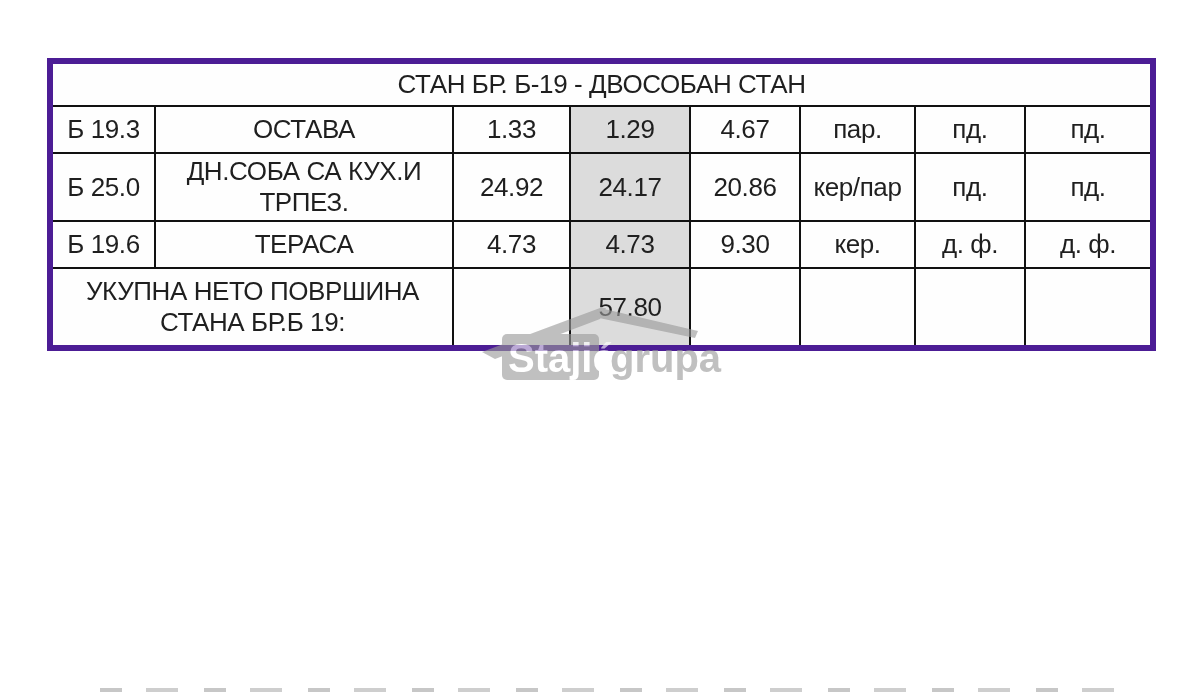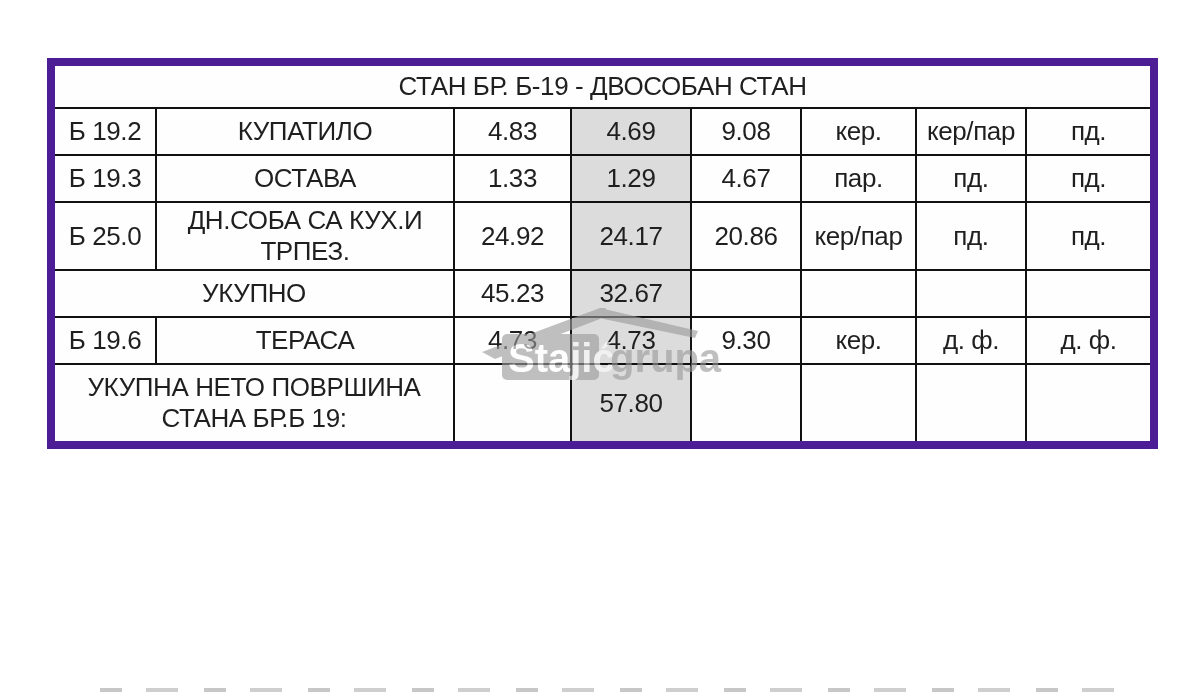--- a/index.html
+++ b/index.html
@@ -11,21 +11,21 @@
   table.spec{
     border-collapse:collapse;width:1103px;table-layout:fixed;
     background:#fefefe;
   }
   table.spec td{
     border:2px solid #111111;
     font-size:26px;letter-spacing:-0.4px;color:#1f1f1f;
     padding:0 6px;text-align:center;vertical-align:middle;
     overflow:hidden;
   }
-  table.spec{border:8px solid #4c1d95;}
+  table.spec{border:6px solid #4c1d95;}
   td.title-cell{
     text-align:left;padding-left:10px;font-size:27px;height:41px;
     border-bottom:3px solid #111111;
   }
   tr.header-row td{height:80px;line-height:1.25;}
   td.name-col{text-align:left;padding-left:10px;}
   td.shaded{background:#dcdcdc;}
   tr.data-row td{height:45px;}
   tr.tall-row td{height:66px;}
   tr.total-row td{height:76px;}
@@ -60,59 +60,40 @@
         <col style="width:128px">
     </colgroup>
 
     <tbody>
         <tr>
       <td class="title-cell" colspan="8">СТАН БР. Б-19 - ДВОСОБАН  СТАН</td>
     </tr>
 
 
     <tr class="data-row">
-      <td>Б 19.2</td>
-      <td class="name-col">КУПАТИЛО</td>
-      <td>4.83</td>
-      <td class="shaded">4.69</td>
-      <td>9.08</td>
-      <td>кер.</td>
-      <td>кер/пар</td>
-      <td>пд.</td>
-    </tr>
-    <tr class="data-row">
       <td>Б 19.3</td>
       <td class="name-col">ОСТАВА</td>
       <td>1.33</td>
       <td class="shaded">1.29</td>
       <td>4.67</td>
       <td>пар.</td>
       <td>пд.</td>
       <td>пд.</td>
     </tr>
     <tr class="tall-row">
       <td>Б 25.0</td>
       <td class="name-col">ДН.СОБА СА КУХ.И ТРПЕЗ.</td>
       <td>24.92</td>
       <td class="shaded">24.17</td>
       <td>20.86</td>
       <td>кер/пар</td>
       <td>пд.</td>
       <td>пд.</td>
     </tr>
 
-    <tr class="data-row">
-      <td class="subtotal-label" colspan="2">УКУПНО</td>
-      <td>45.23</td>
-      <td class="shaded">32.67</td>
-      <td></td>
-      <td></td>
-      <td></td>
-      <td></td>
-    </tr>
 
     <tr class="data-row">
       <td>Б 19.6</td>
       <td class="name-col">ТЕРАСА</td>
       <td>4.73</td>
       <td class="shaded">4.73</td>
       <td>9.30</td>
       <td>кер.</td>
       <td>д. ф.</td>
       <td>д. ф.</td>

